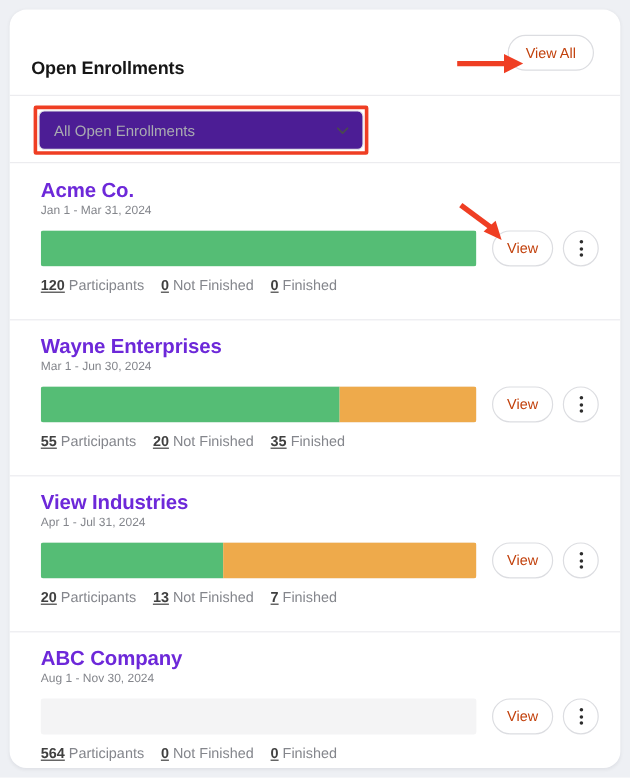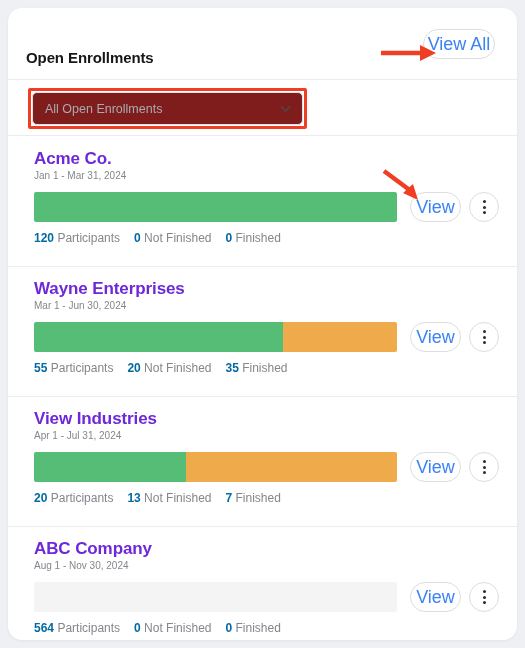--- a/index.html
+++ b/index.html
@@ -40,22 +40,22 @@
     font-size: 15px;
     font-weight: bold;
     color: #161616;
     letter-spacing: -0.1px;
     margin-top: 28px;
   }
   .pill-btn {
     border: 1px solid #dcdde1;
     background: #ffffff;
     border-radius: 20px;
-    font-size: 18px;
-    color: #3b82f6;
+    font-size: 12px;
+    color: #c2410c;
     font-family: "Liberation Sans", sans-serif;
     cursor: pointer;
     line-height: 1;
   }
   .view-all-btn {
     width: 72px;
     height: 30px;
   }
 
   
@@ -65,21 +65,21 @@
     border-bottom: 1px solid #ececef;
   }
   .select-wrap {
     position: absolute;
     left: 24px;
     top: 12px;
     width: 271px;
     height: 33px;
     border: 1px solid #e2e3e7;
     border-radius: 5px;
-    background: #7f1d1d;
+    background: #4c1d95;
     display: flex;
     align-items: center;
     padding: 0 10px 0 12px;
     cursor: pointer;
   }
   .select-value {
     flex: 1;
     font-size: 12.5px;
     color: #a9abb1;
   }
@@ -185,22 +185,23 @@
     position: absolute;
     left: 26px;
     top: 95px;
     font-size: 12px;
     color: #84868c;
     white-space: nowrap;
   }
   .row-stats .stat { margin-right: 14px; }
   .row-stats .stat:last-child { margin-right: 0; }
   .row-stats b {
-    color: #0369a1;
+    color: #404040;
     font-weight: bold;
+    text-decoration: underline;
   }
 
   
   .annot-arrow {
     position: absolute;
     pointer-events: none;
   }
   #arrow-view-all {
     left: 370px;
     top: 30px;

